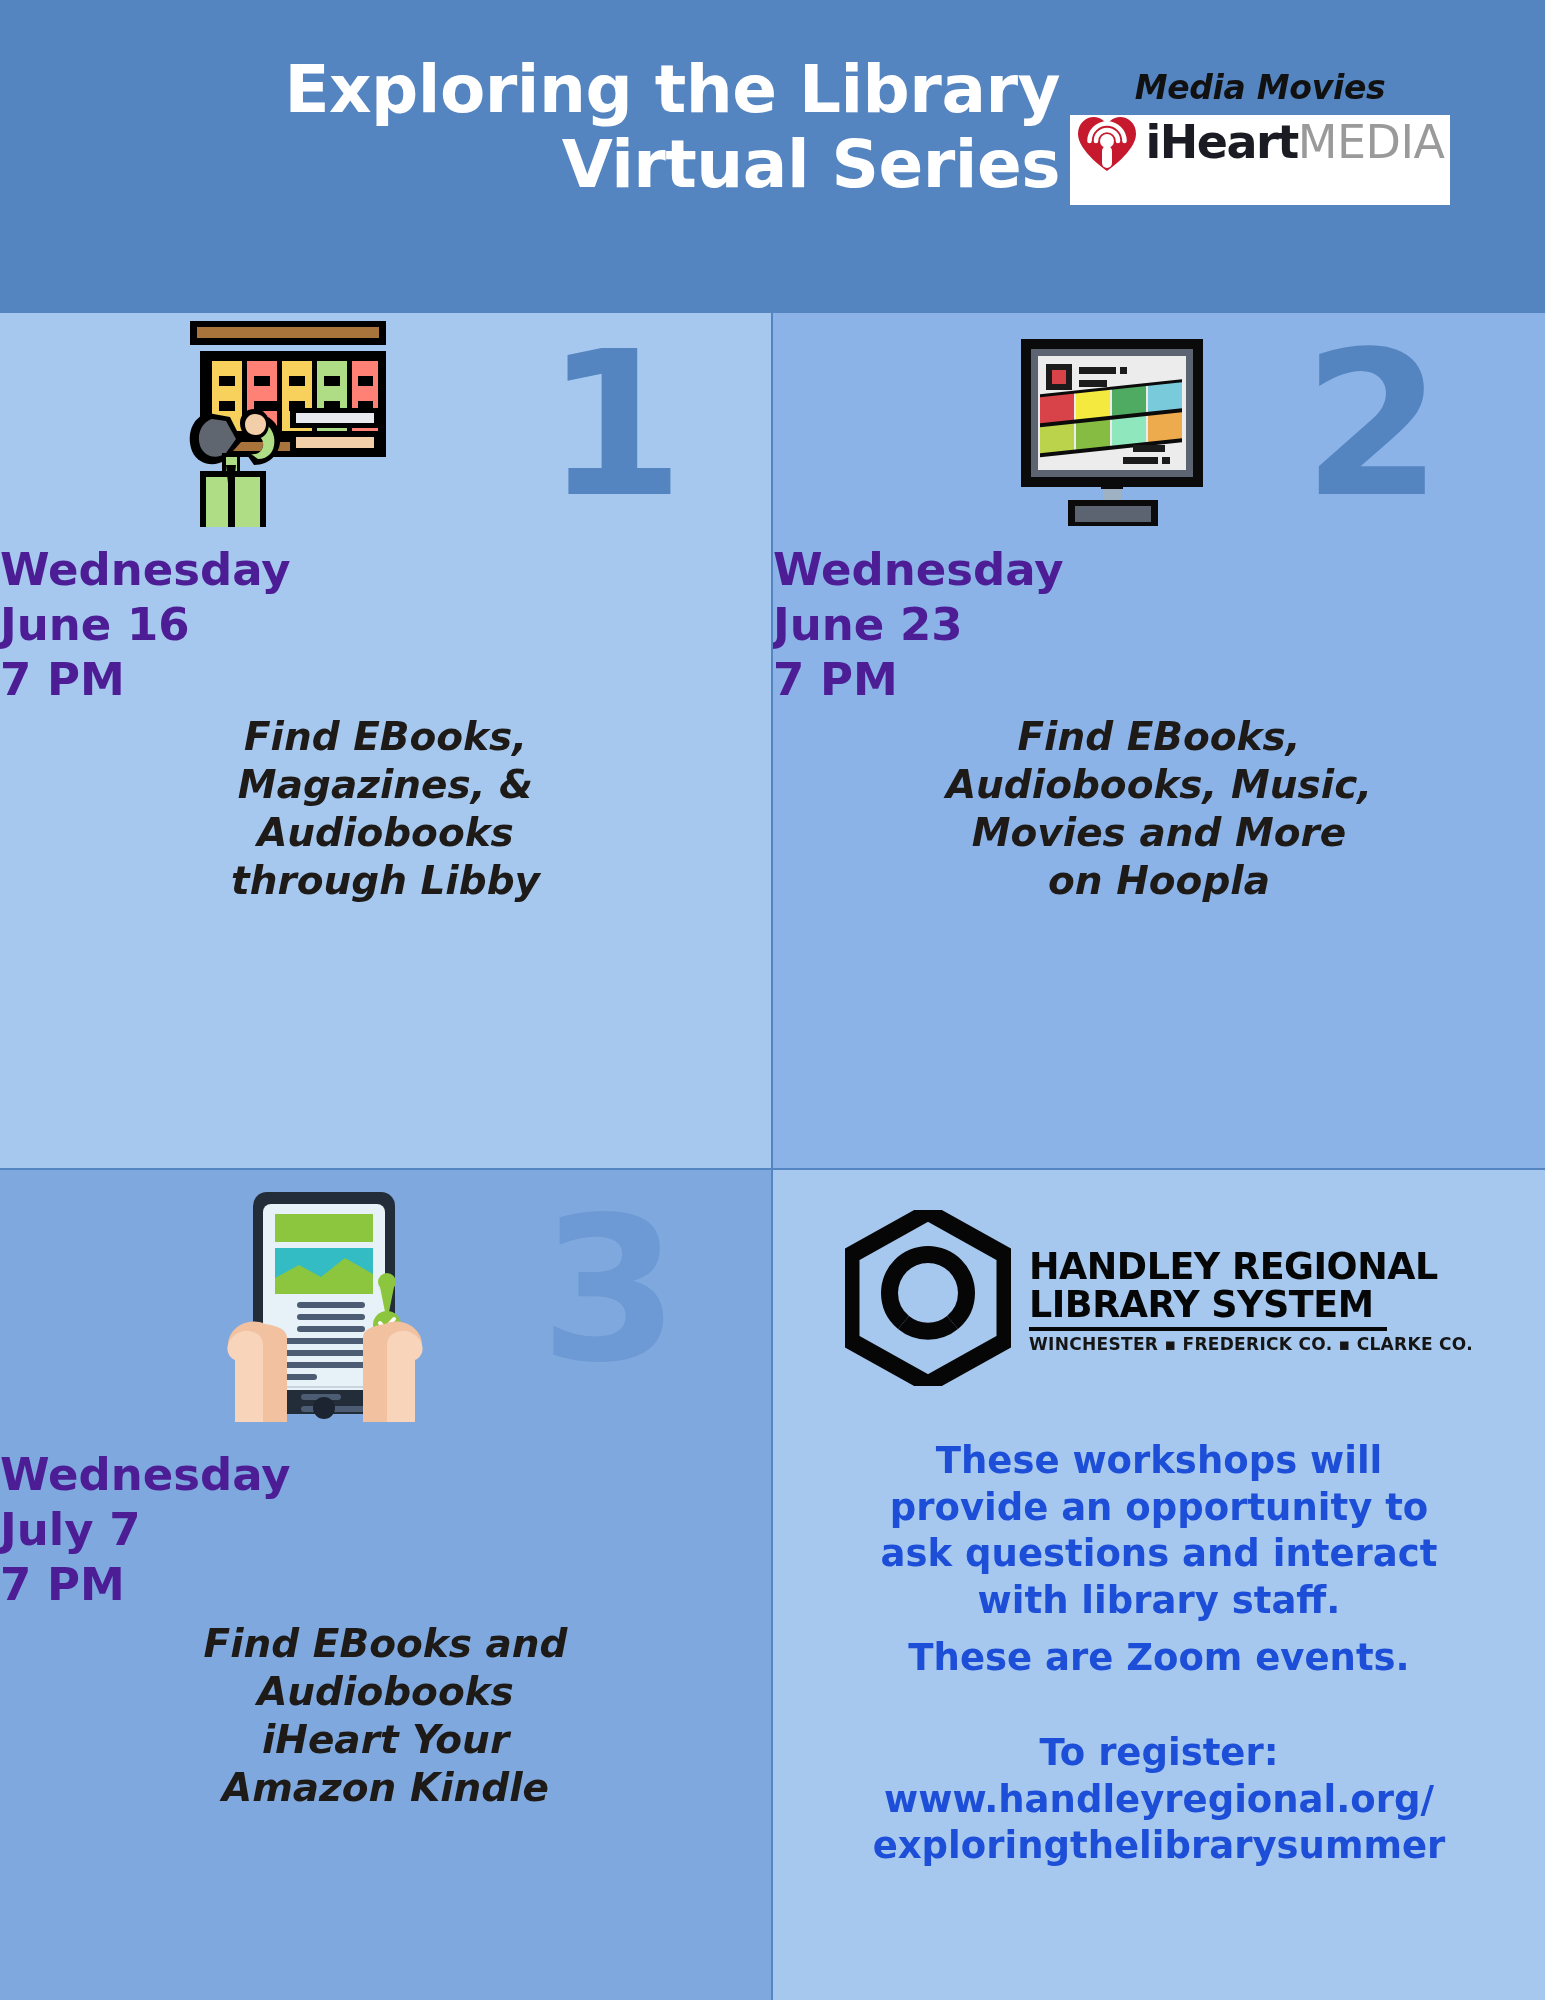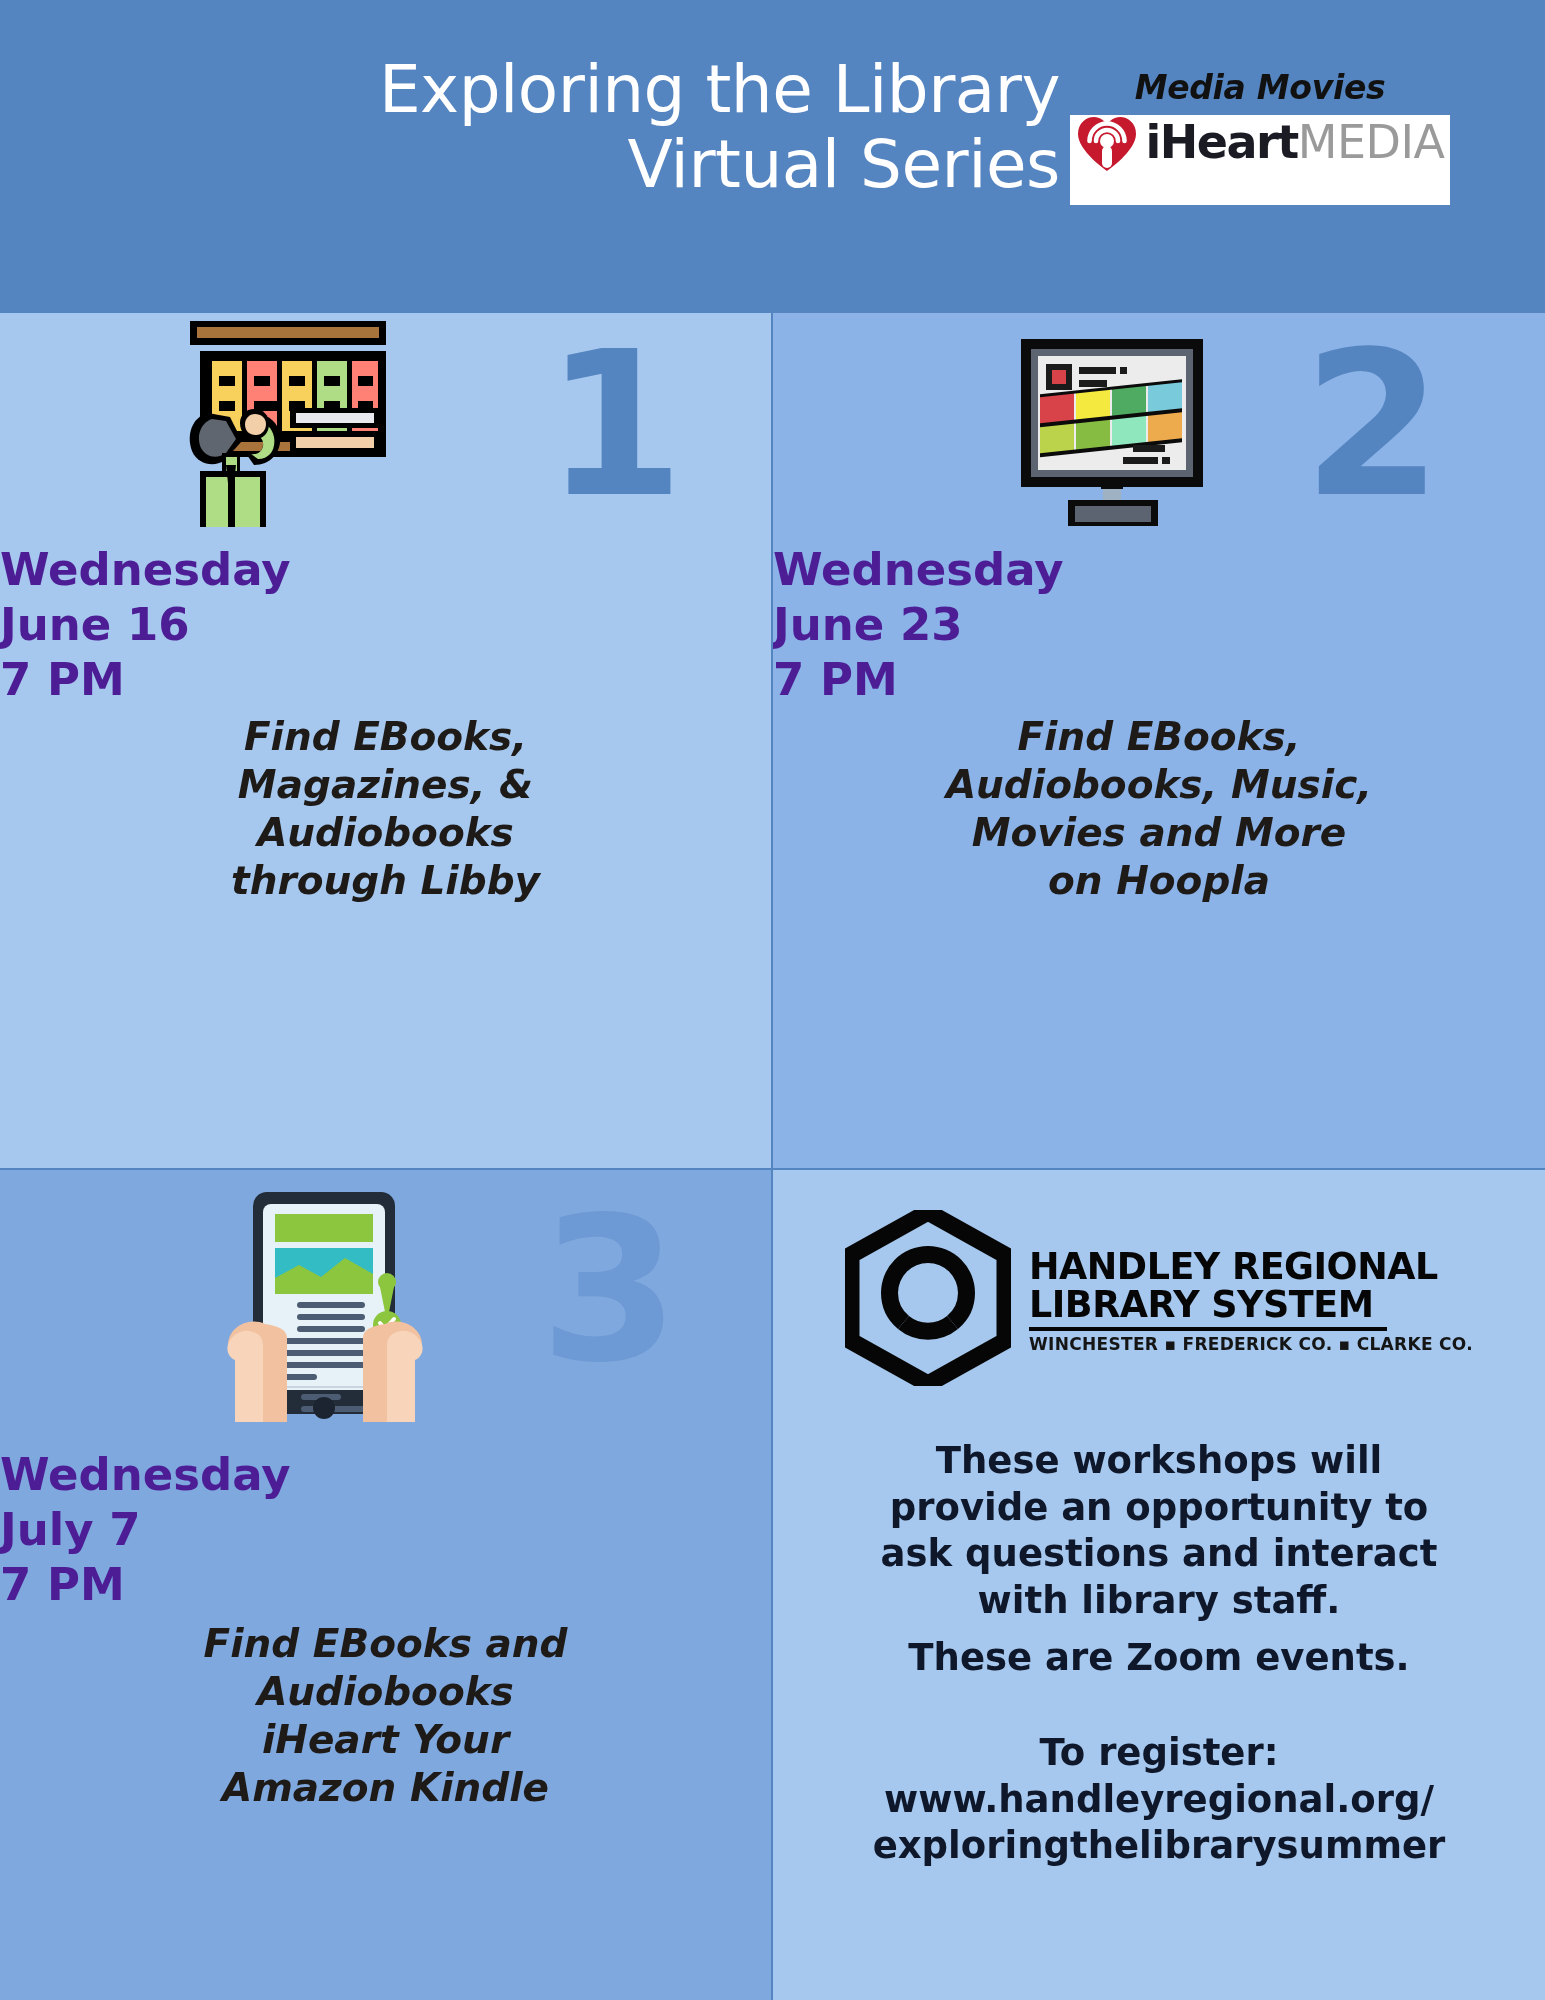--- a/index.html
+++ b/index.html
@@ -16,21 +16,21 @@
     position:absolute; left:0; top:0; width:1545px; height:313px;
     background:#5585c0;
   }
   .title-block {
     position:absolute; left:60px; top:52px; width:1000px;
     text-align:right;
   }
   .title-line {
     color:#ffffff;
     font-family:"DejaVu Sans", sans-serif;
-    font-weight:normal;
+    font-weight:bold;
     font-size:66px;
     line-height:1.14;
     letter-spacing:-0.5px;
     white-space:nowrap;
   }
   .sponsor-block {
     position:absolute; left:1050px; top:68px; width:420px;
   }
   .sponsor-label {
     color:#111111;
@@ -102,21 +102,21 @@
     letter-spacing:-0.5px;
     transform:scaleX(0.96); transform-origin:left center;
   }
   .logo-rule { height:4px; background:#060606; margin:4px 0 3px 0; width:358px; }
   .logo-l3 {
     color:#151515; font-weight:600; font-size:17px;
     letter-spacing:0.3px;
   }
   .p4-body {
     position:absolute; left:0; width:100%; text-align:center;
-    color:#0f172a; font-weight:bold;
+    color:#1d4ed8; font-weight:bold;
     font-size:37px; line-height:1.26;
   }
 </style>
 </head>
 <body>
 
 <div class="poster">
 
   <div class="header">
     <div class="title-block">

